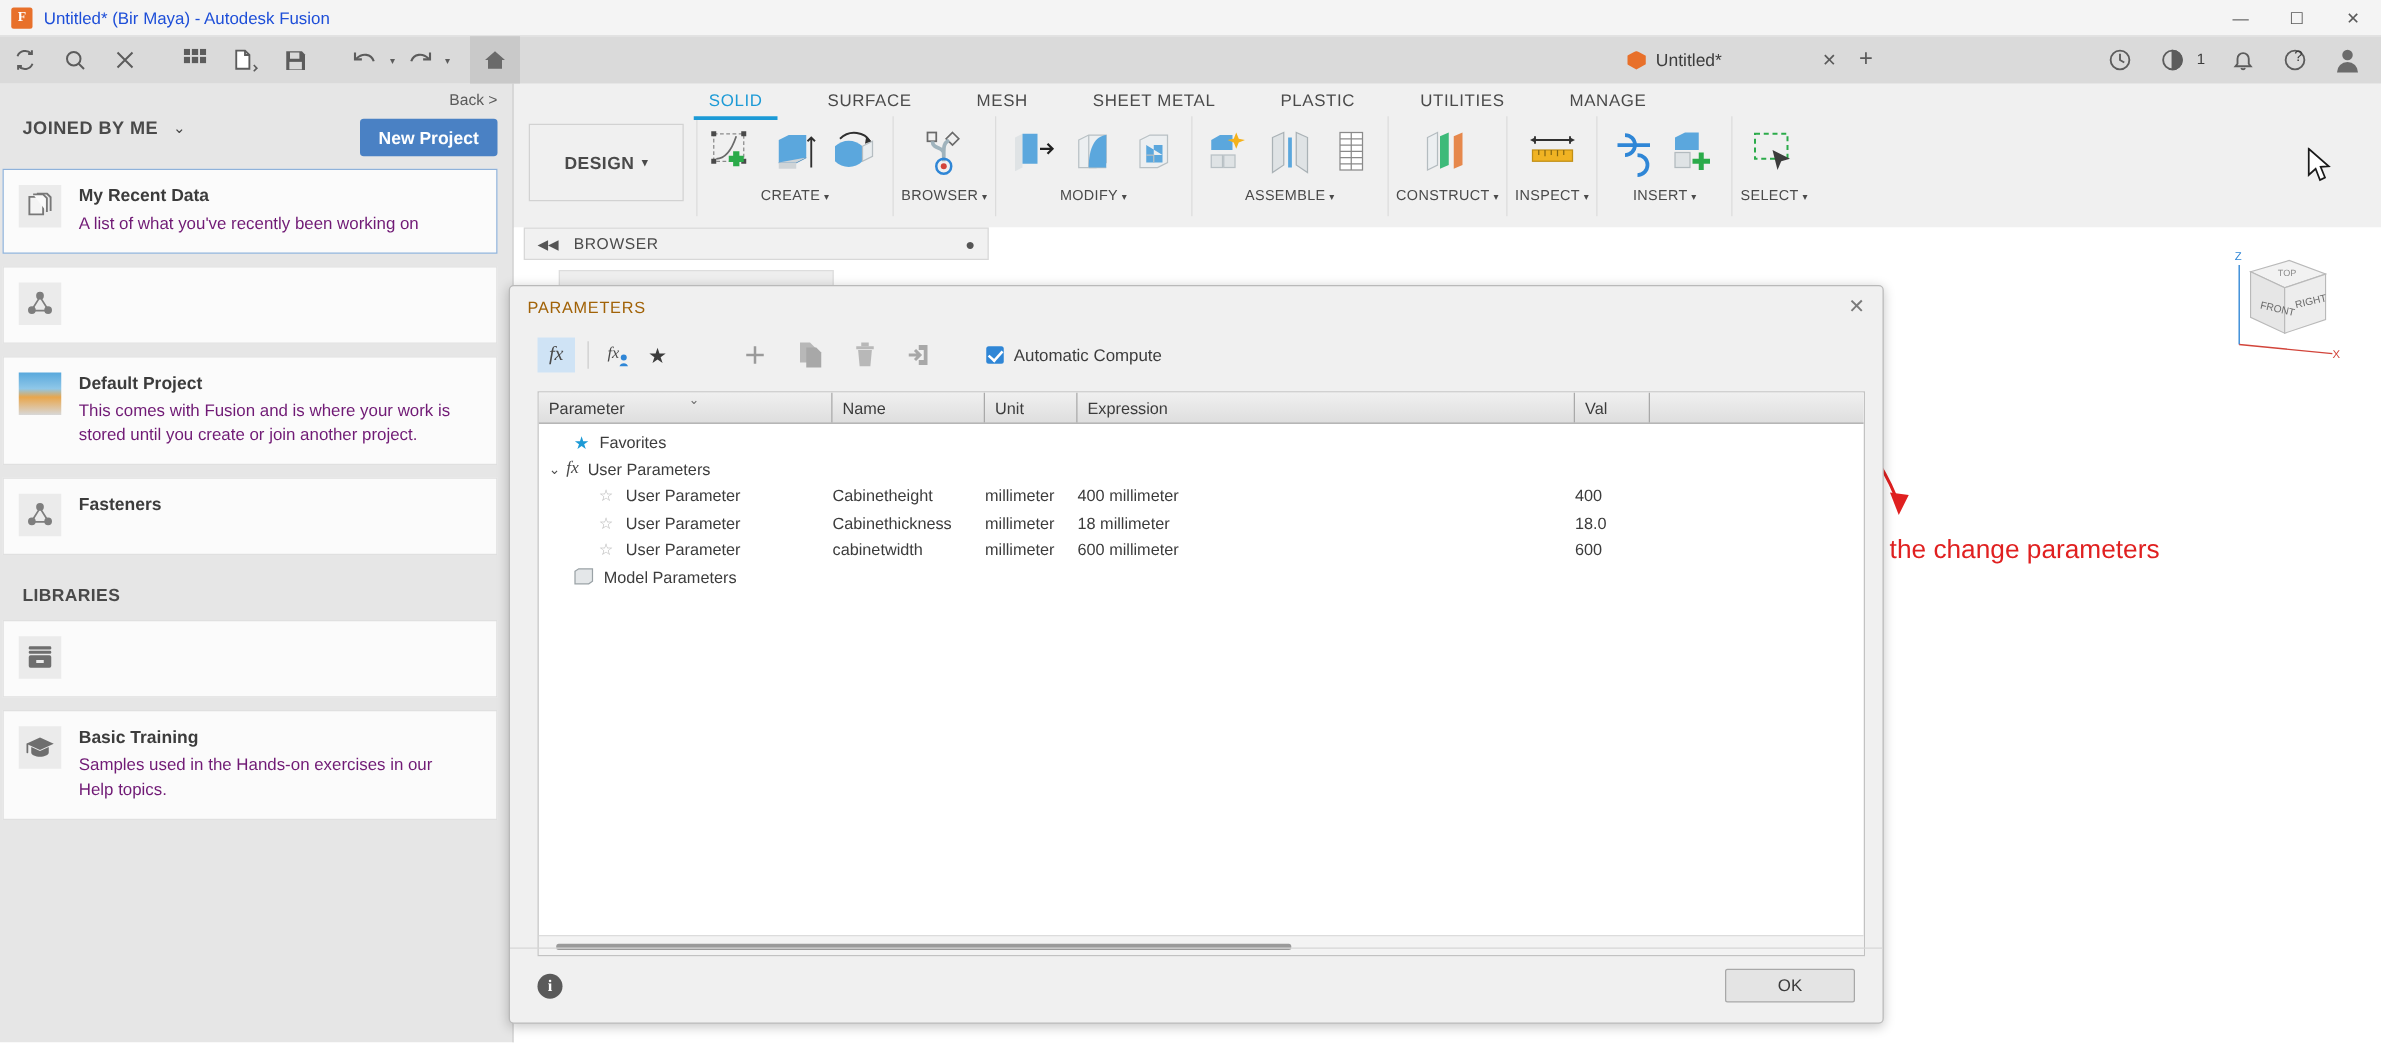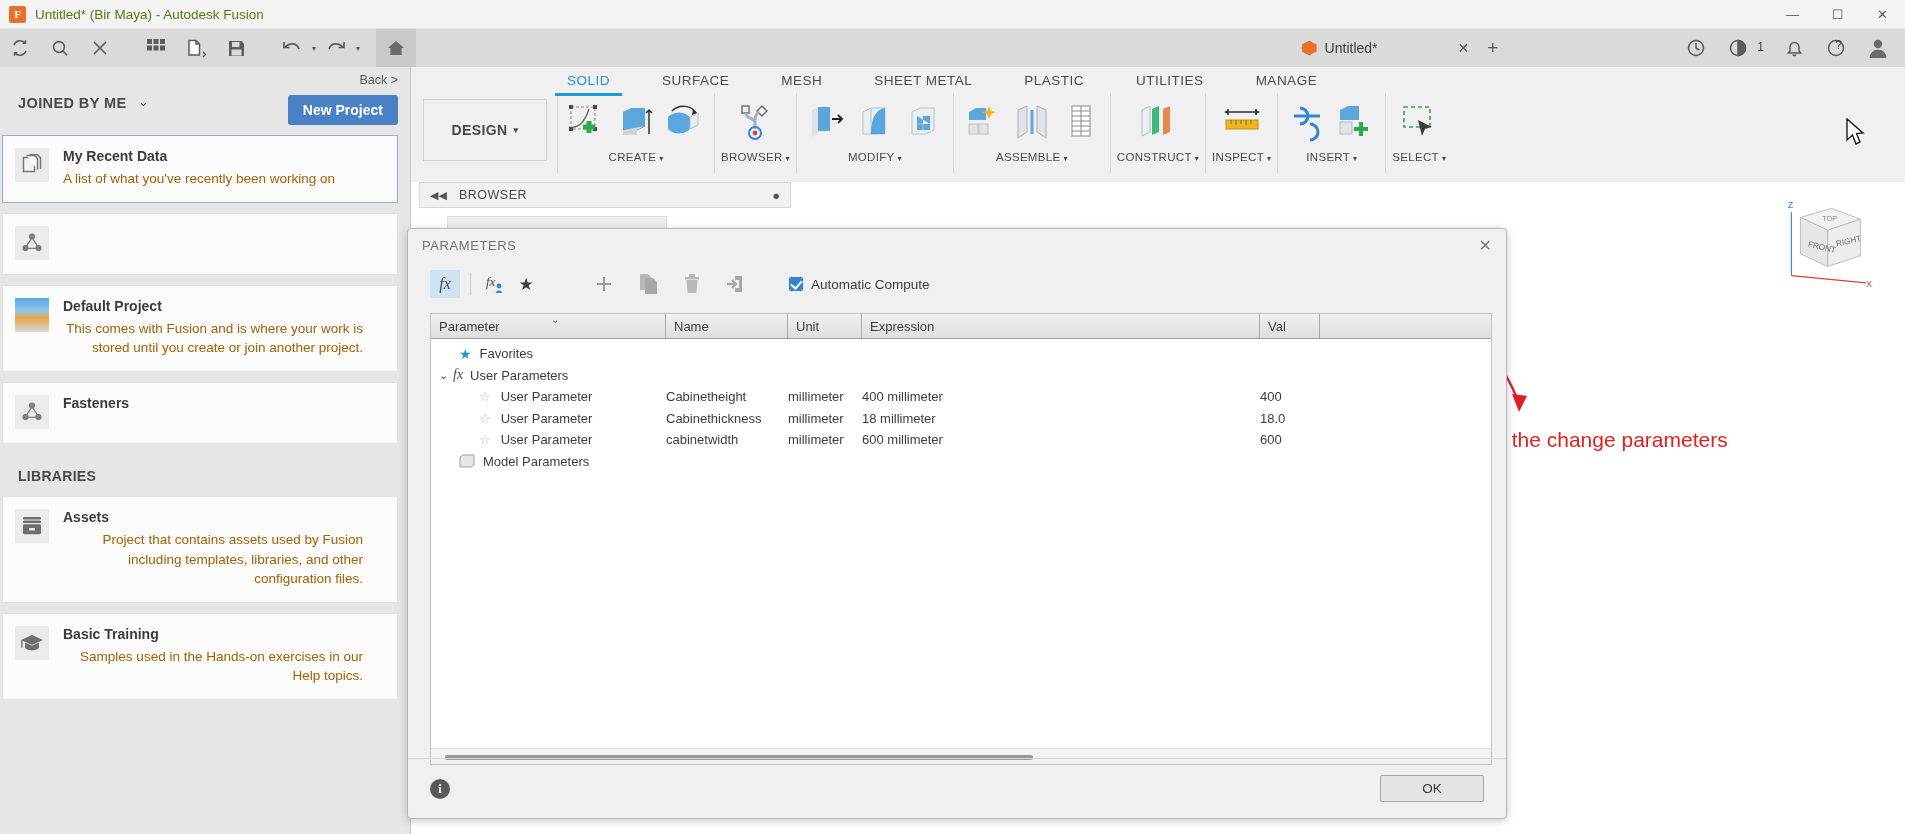--- a/index.html
+++ b/index.html
@@ -16,21 +16,21 @@
     position:absolute; left:0; top:0; width:1905px; height:29px;
     background:#f4f4f4; display:flex; align-items:center;
     border-bottom:1px solid #e2e2e2;
   }
   #app-logo{
     width:17px;height:17px;margin-left:9px;margin-right:9px;
     background:#e8702a;border-radius:2px;position:relative;
     display:flex;align-items:center;justify-content:center;
     color:#fff;font-size:11px;font-weight:bold;font-family:"Liberation Serif",serif;
   }
-  #title-text{ font-size:13.5px; color:#4d7c0f;}
+  #title-text{ font-size:13.5px; color:#1d4ed8;}
   #win-controls{margin-left:auto;display:flex;height:29px;}
   .wc{width:45px;height:29px;display:flex;align-items:center;justify-content:center;color:#5a5a5a;font-size:13px;}
   .wc:last-child{ }
   
   #globalbar{
     position:absolute;left:0;top:29px;width:1905px;height:38px;
     background:#dadada; display:flex; align-items:center;
   }
   #team-zone{display:flex;align-items:center;padding-left:14px;width:490px;}
   #team-icon{width:20px;height:14px;margin-right:10px;position:relative;}
@@ -69,21 +69,21 @@
   }
   .proj-card{
     margin:10px 12px 0 2px;background:#fbfbfb;border:1px solid #e0e0e0;
     display:flex;padding:12px 10px 14px 12px;
   }
   .proj-card.selected{border:1px solid #8fb2da;}
   .proj-ico{width:34px;height:34px;background:#ebebeb;margin-right:14px;flex:none;
     display:flex;align-items:center;justify-content:center;}
   .proj-ico.thumb{background:linear-gradient(#58a8dc 0%,#8fc7e8 38%,#e8a64c 58%,#d8d8d8 100%);}
   .proj-name{font-size:14px;font-weight:bold;color:#3c3c3c;margin-bottom:5px;}
-  .proj-desc{font-size:13.5px;color:#a16207;line-height:1.42;text-align:right;}
+  .proj-desc{font-size:13.5px;color:#701a75;line-height:1.42;}
   .sect-head{padding:24px 0 2px 18px;font-size:14px;font-weight:bold;color:#4a4a4a;letter-spacing:.3px;}
   
   #ribbon{position:absolute;left:411px;top:67px;width:1494px;height:115px;background:#f0f0f0;}
   #tabs{display:flex;align-items:center;height:26px;padding-left:130px;}
   .tab{font-size:13.5px;color:#4a4a4a;letter-spacing:.5px;padding:0 26px;position:relative;height:26px;display:flex;align-items:center;}
   .tab.active{color:#1c9ad6;}
   .tab.active::after{content:"";position:absolute;left:14px;right:14px;bottom:-3px;height:3px;background:#1c9ad6;}
   #ribbon-body{display:flex;align-items:flex-start;height:88px;padding-left:12px;}
   #design-box{
     width:124px;height:62px;margin-top:6px;margin-right:10px;
@@ -113,21 +113,21 @@
   #arrow{position:absolute;left:1060px;top:148px;}
   
   #viewcube{position:absolute;right:30px;top:10px;width:100px;height:100px;}
   
   #paramdlg{
     position:absolute;left:407px;top:228px;width:1100px;height:591px;
     background:#f0f0f0;border:1px solid #b9b9b9;border-radius:4px;
     box-shadow:0 2px 9px rgba(0,0,0,.22);
   }
   #dlg-title{height:32px;display:flex;align-items:center;padding:0 8px 0 14px;}
-  #dlg-title-text{font-size:13px;color:#737373;letter-spacing:.6px;}
+  #dlg-title-text{font-size:13px;color:#a16207;letter-spacing:.6px;}
   #dlg-close{margin-left:auto;color:#7a7a7a;font-size:16px;padding:0 6px;}
   #dlg-toolbar{display:flex;align-items:center;height:46px;padding:0 16px 0 22px;}
   .tbtn{width:30px;height:28px;display:flex;align-items:center;justify-content:center;color:#6f6f6f;}
   .tbtn.act{background:#cfe3f5;}
   .vsep{width:1px;height:22px;background:#cccccc;margin:0 10px;}
   #filter-input{
     width:440px;height:27px;border:1px solid #9a9a9a;background:#fff;
     font-size:13px;color:#8a8a8a;padding:0 8px;margin-left:40px;
     font-family:"Liberation Sans",sans-serif;
   }
@@ -344,24 +344,20 @@
   <div class="sect-head">LIBRARIES</div>
   <div class="proj-card">
     <div class="proj-ico">
       <svg width="22" height="20" viewBox="0 0 22 20" fill="#6e6e6e">
         <rect x="2" y="1" width="18" height="2.6" rx="1"></rect>
           <rect x="2" y="4.6" width="18" height="2.4" rx="1"></rect>
         <rect x="2" y="8.2" width="18" height="10" rx="1.4"></rect>
           <rect x="8" y="12" width="6" height="2.4" fill="#ebebeb"></rect>
       </svg>
     </div>
-    <div style="width:300px">
-      <div class="proj-name">Assets</div>
-      <div class="proj-desc">Project that contains assets used by Fusion including templates, libraries, and other configuration files.</div>
-    </div>
   </div>
 
   <div class="proj-card">
     <div class="proj-ico">
       <svg width="24" height="20" viewBox="0 0 24 20" fill="#6e6e6e">
         <path d="M12 2L23 7l-11 5L1 7z"></path>
           <path d="M5 9.5v4.5c0 2 3.5 3.4 7 3.4s7-1.4 7-3.4V9.5l-7 3.2z"></path>
         <rect x="1.2" y="7" width="1.4" height="7.5" rx=".6"></rect>
       </svg>
     </div>

